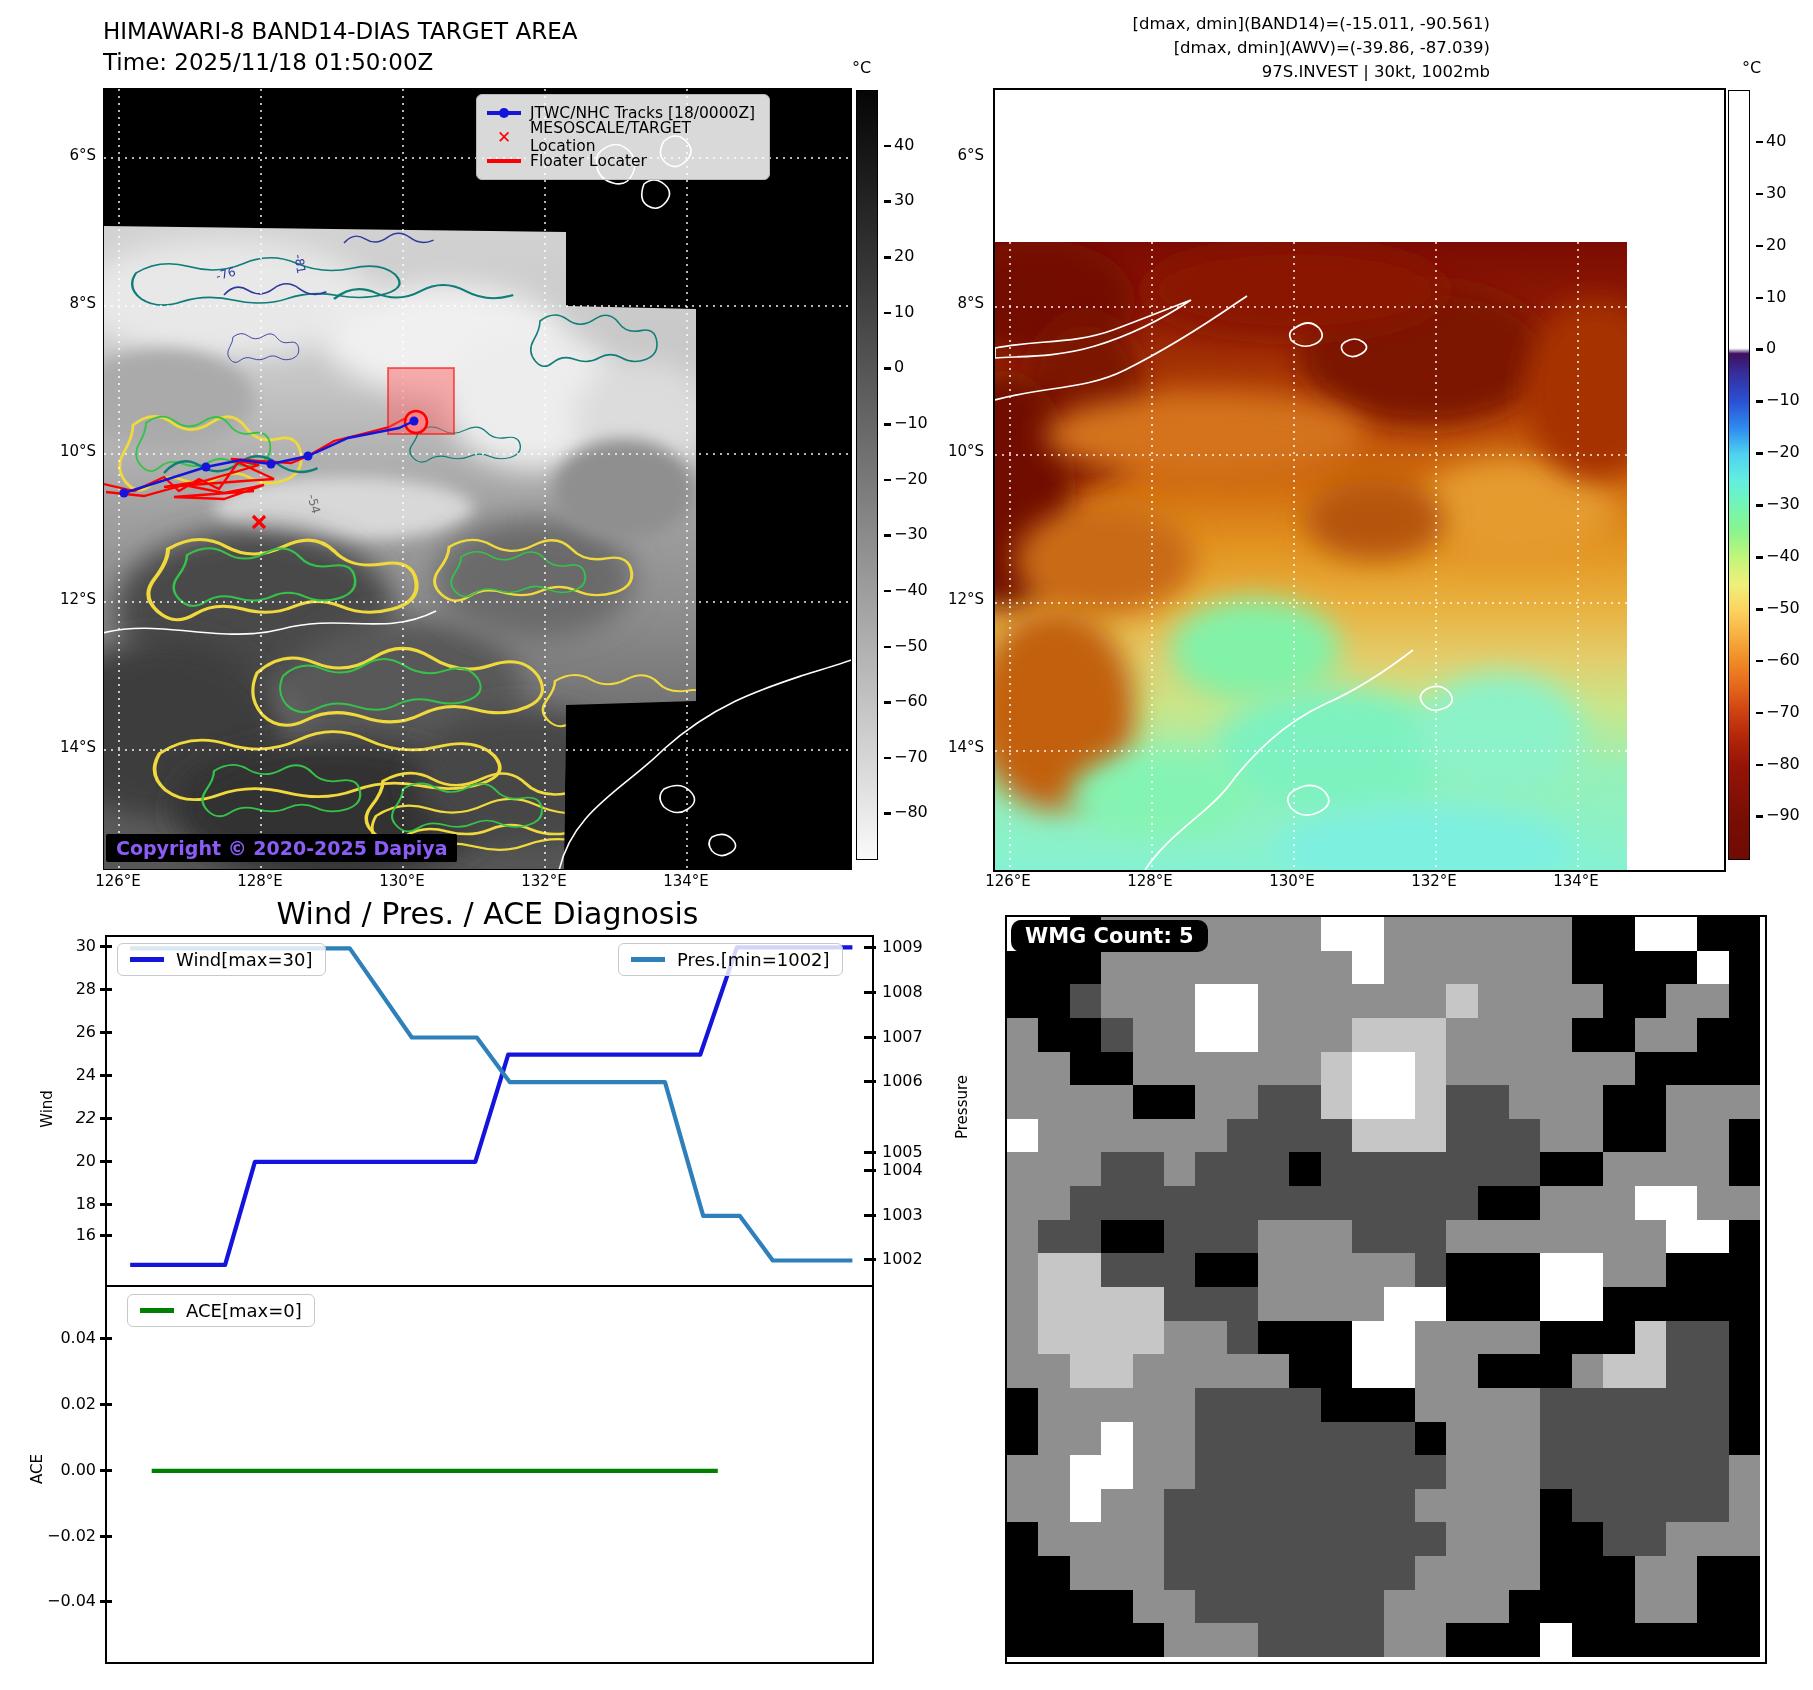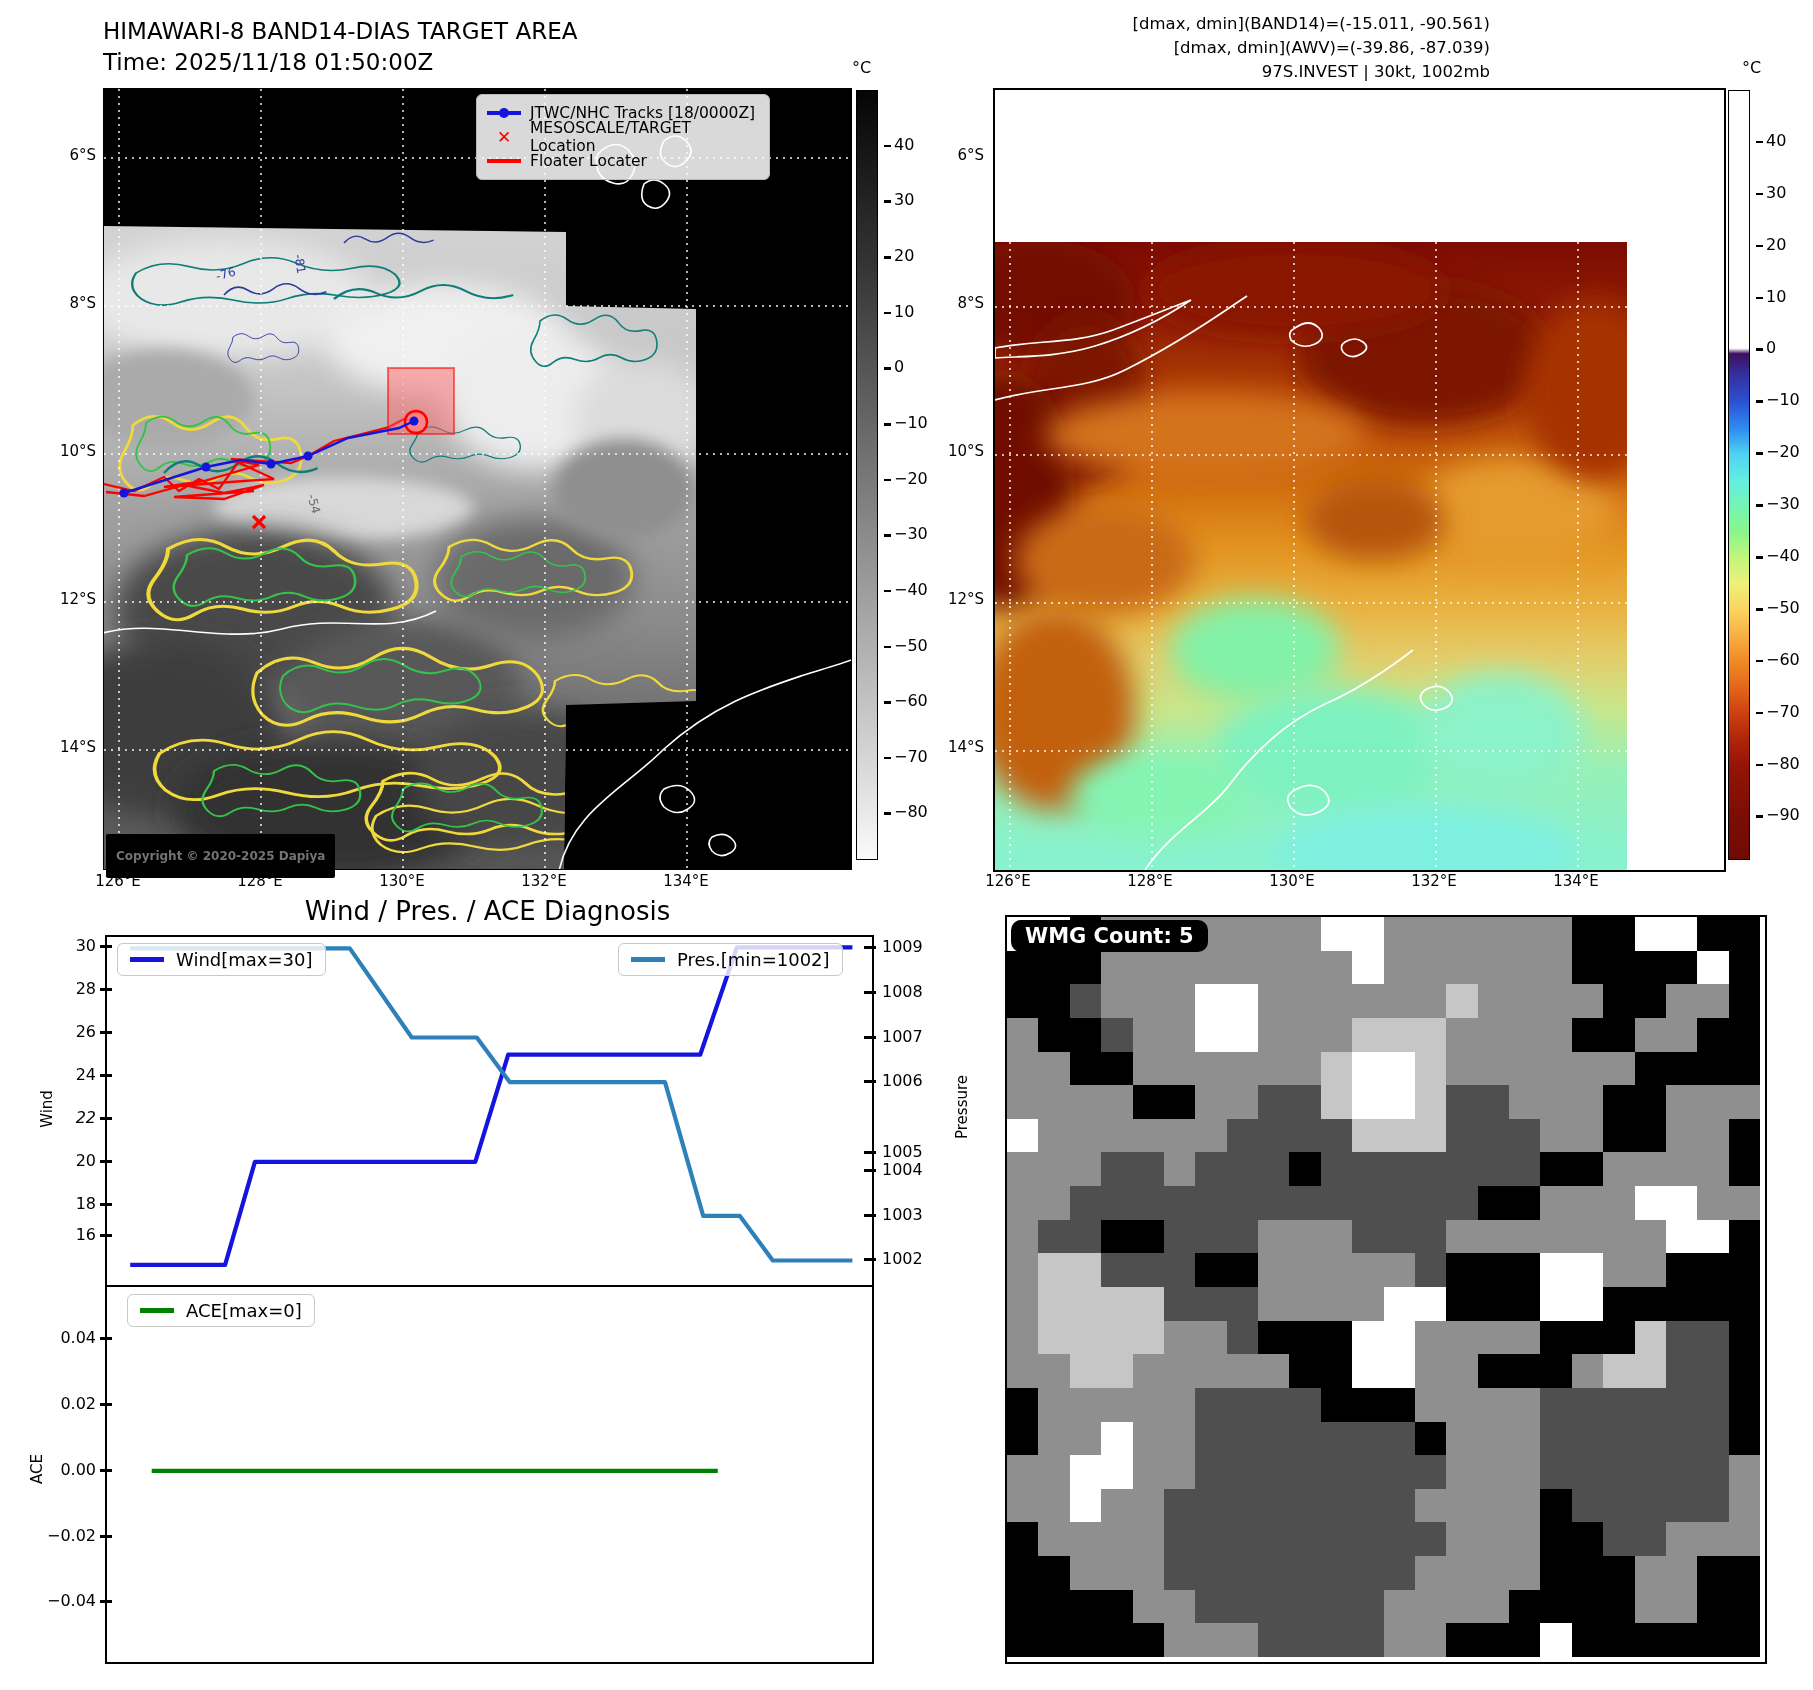--- a/index.html
+++ b/index.html
@@ -19,22 +19,22 @@
   
   #map-legend{left:372px;top:5px;width:272px;background:rgba(255,255,255,0.85);
               border:1.5px solid #b9b9b9;border-radius:6px;padding:6px 10px;font-size:15.5px;}
   .leg-row{display:flex;align-items:center;gap:9px;height:24px;}
   .sw-track{width:34px;height:4px;background:#1414dd;position:relative;flex:0 0 auto;}
   .sw-track::after{content:"";position:absolute;left:12px;top:-3px;width:10px;height:10px;border-radius:50%;background:#1414dd;}
   .sw-xmark{width:34px;text-align:center;color:#ff0000;font-weight:bold;font-size:17px;flex:0 0 auto;}
   .sw-xmark::before{content:"\2715";}
   .sw-redline{width:34px;height:4px;background:#ff0000;flex:0 0 auto;}
 
-  #copyright{left:2px;top:745px;background:#000;color:#737373;font-weight:bold;font-size:12px;
-             padding:15px 10px;border-radius:2px;}
+  #copyright{left:2px;top:745px;background:#000;color:#8b5cf6;font-weight:bold;font-size:19px;
+             padding:3px 10px;border-radius:2px;}
 
   
   .maplat{position:absolute;width:100%;text-align:right;font-size:15px;}
   .maplon{position:absolute;width:60px;text-align:center;font-size:15px;}
   .lat-host{width:56px;height:780px;top:88px;}
   .lon-host{top:872px;width:747px;height:22px;}
 
   
   .cbar{width:20px;height:768px;top:90px;border:1.2px solid #000;}
   #cbar-band14{left:856px;background:linear-gradient(180deg,#050505 0%,#161616 8%,#333 22%,#555 36%,
@@ -45,21 +45,21 @@
       #fcd35f 67.6%,#f7ae42 71%,#ef8a26 74.3%,#e3661a 77.7%,#cc3f10 81.1%,#b02409 84.5%,
       #951407 87.8%,#7a0d04 94.6%,#700b03 100%);}
   .cb-unit{font-size:16px;top:58px;}
   #cb-unit-l{left:852px;}
   #cb-unit-r{left:1742px;}
   .cb-host{top:90px;width:52px;height:768px;}
   .cblab{position:absolute;left:10px;font-size:16px;}
   .cblab::before{content:"";position:absolute;left:-10px;top:10px;width:7px;height:2.6px;background:#000;}
 
   
-  #diag-title{left:105px;top:896px;width:765px;text-align:center;font-size:26px;}
+  #diag-title{left:105px;top:896px;width:765px;text-align:center;font-size:30px;}
   .chart-box{left:105px;width:765px;border:2.5px solid #000;background:#fff;}
   #wind-box{top:935px;height:350px;}
   #ace-box{top:1285px;height:375px;}
   #chart-svg{left:105px;top:935px;}
   .chart-legend{background:rgba(255,255,255,0.82);border:1.5px solid #c9c9c9;border-radius:6px;
                 padding:5px 12px;font-size:18px;display:flex;align-items:center;gap:12px;}
   #legend-wind{left:117px;top:943px;}
   #legend-pres{left:618px;top:943px;}
   #legend-ace{left:127px;top:1294px;}
   .sw-wind{width:34px;height:4.5px;background:#1414dd;}

